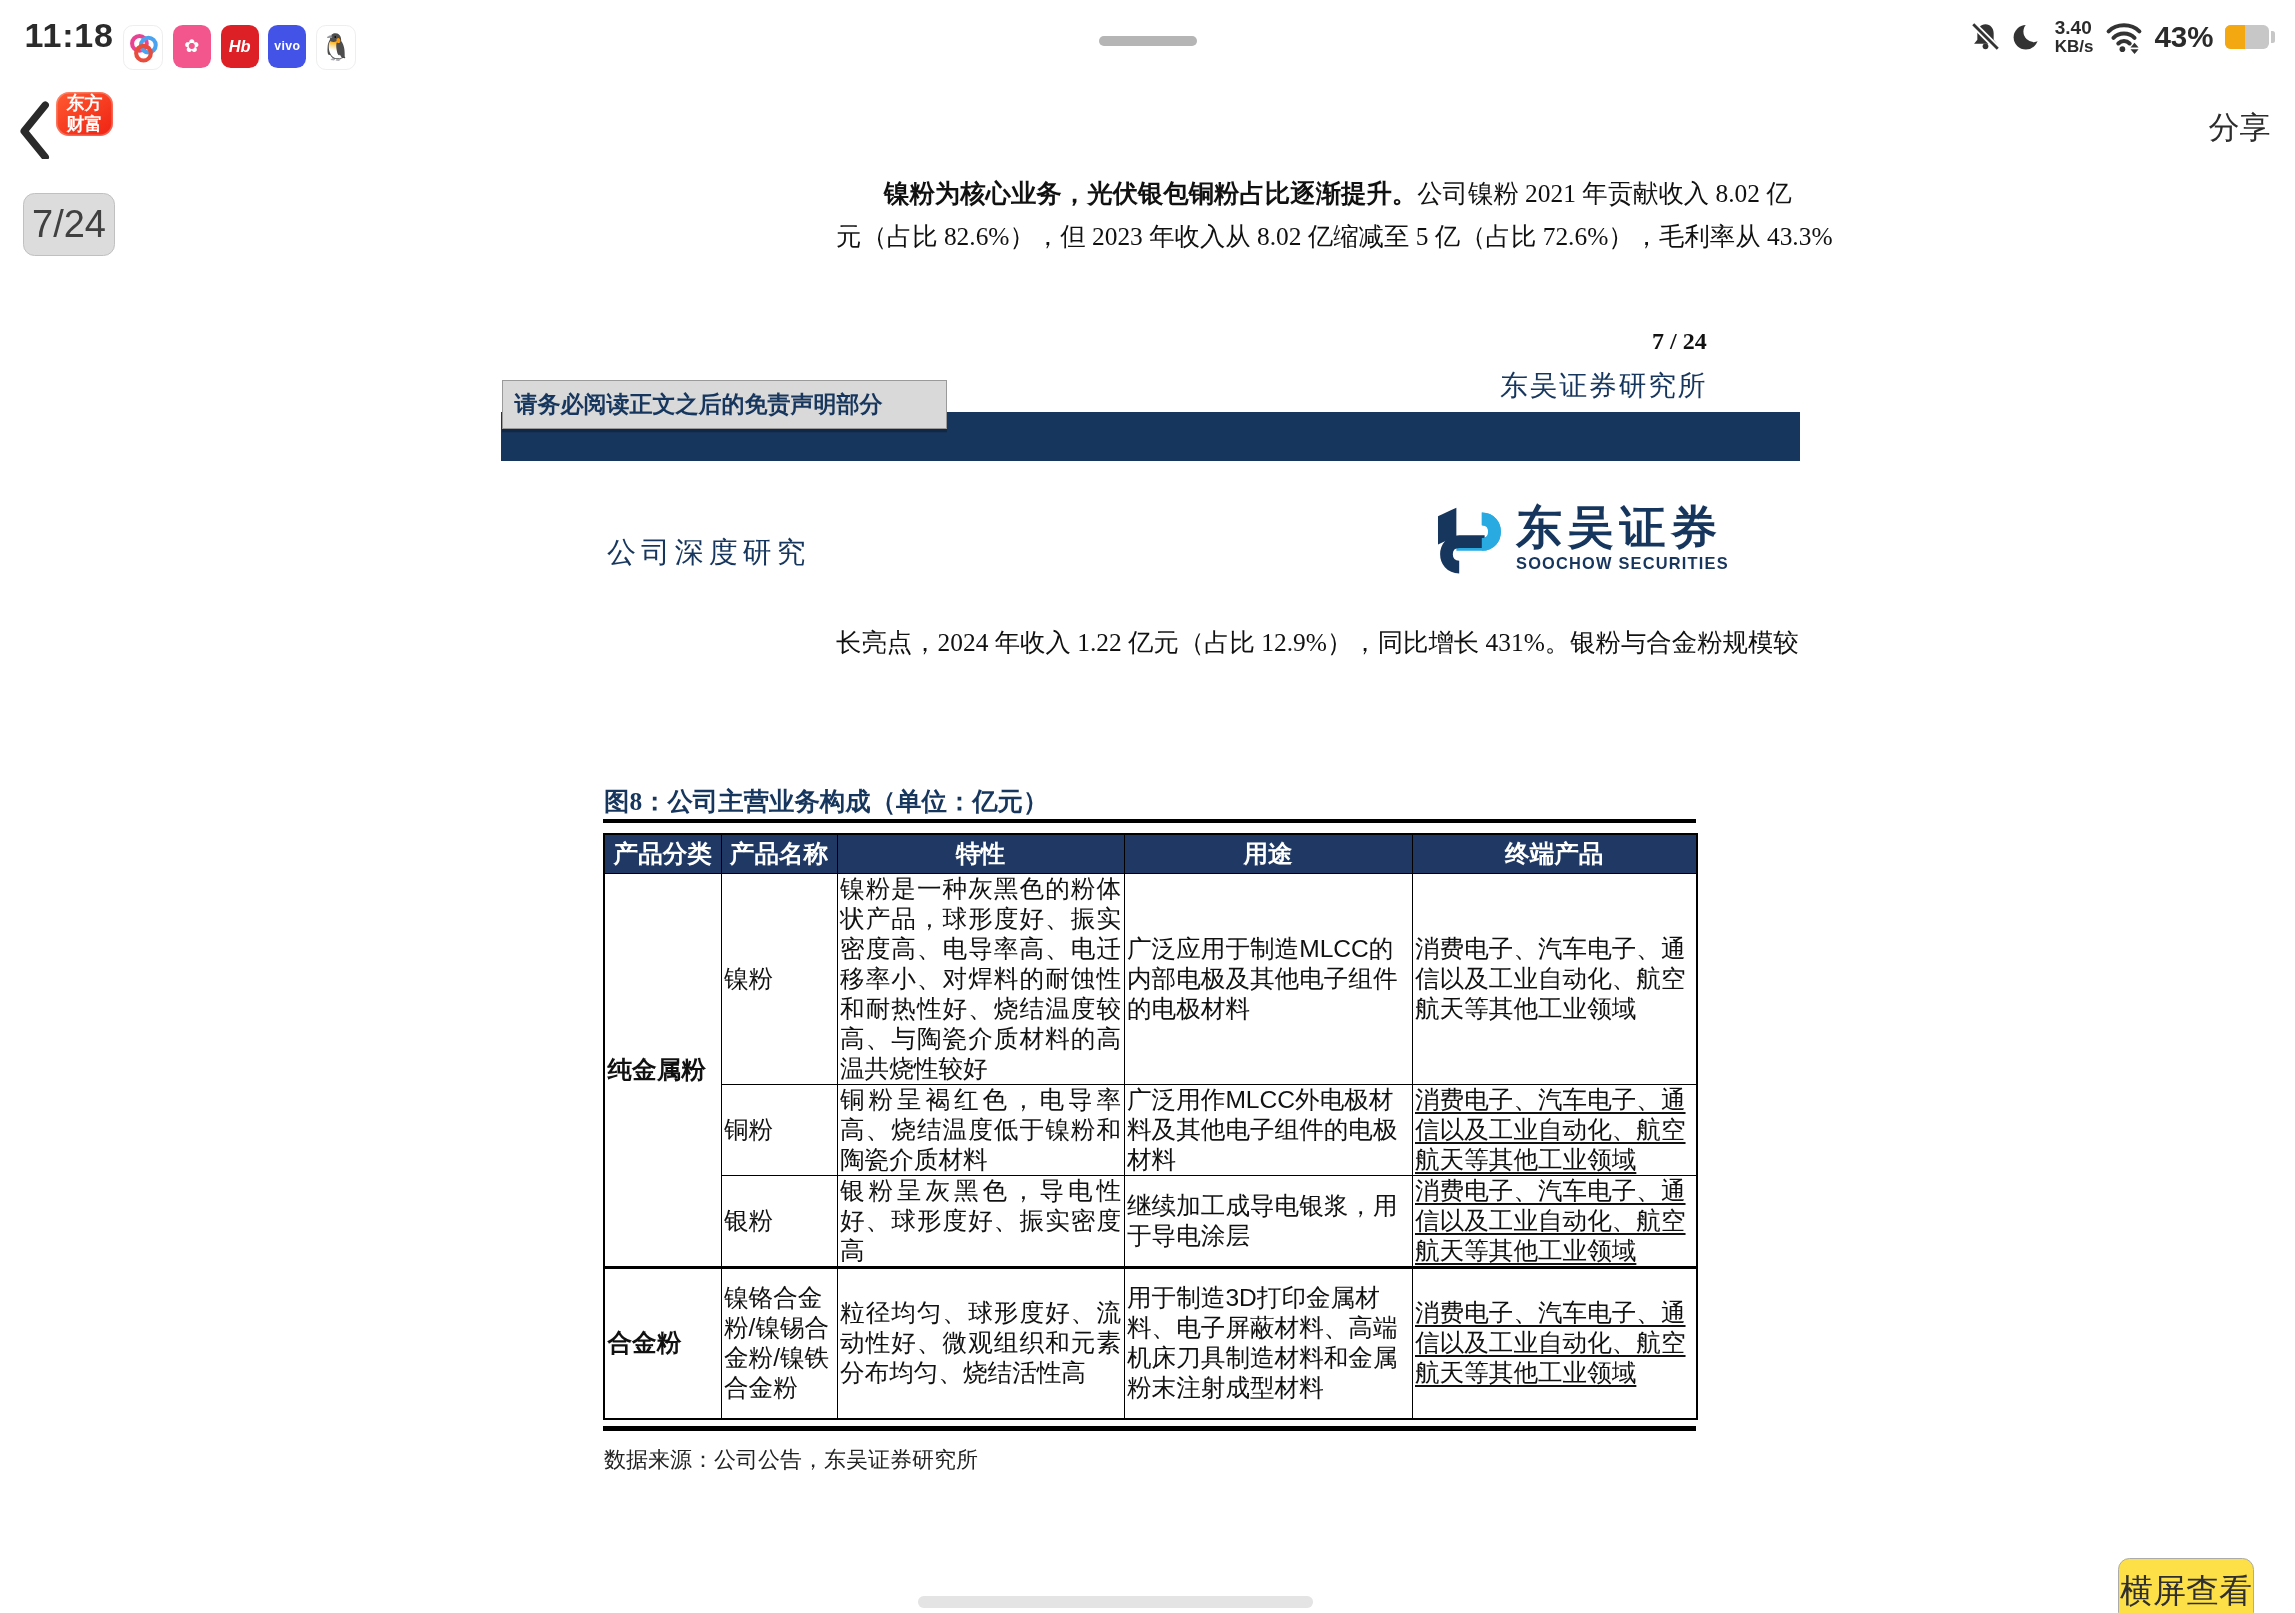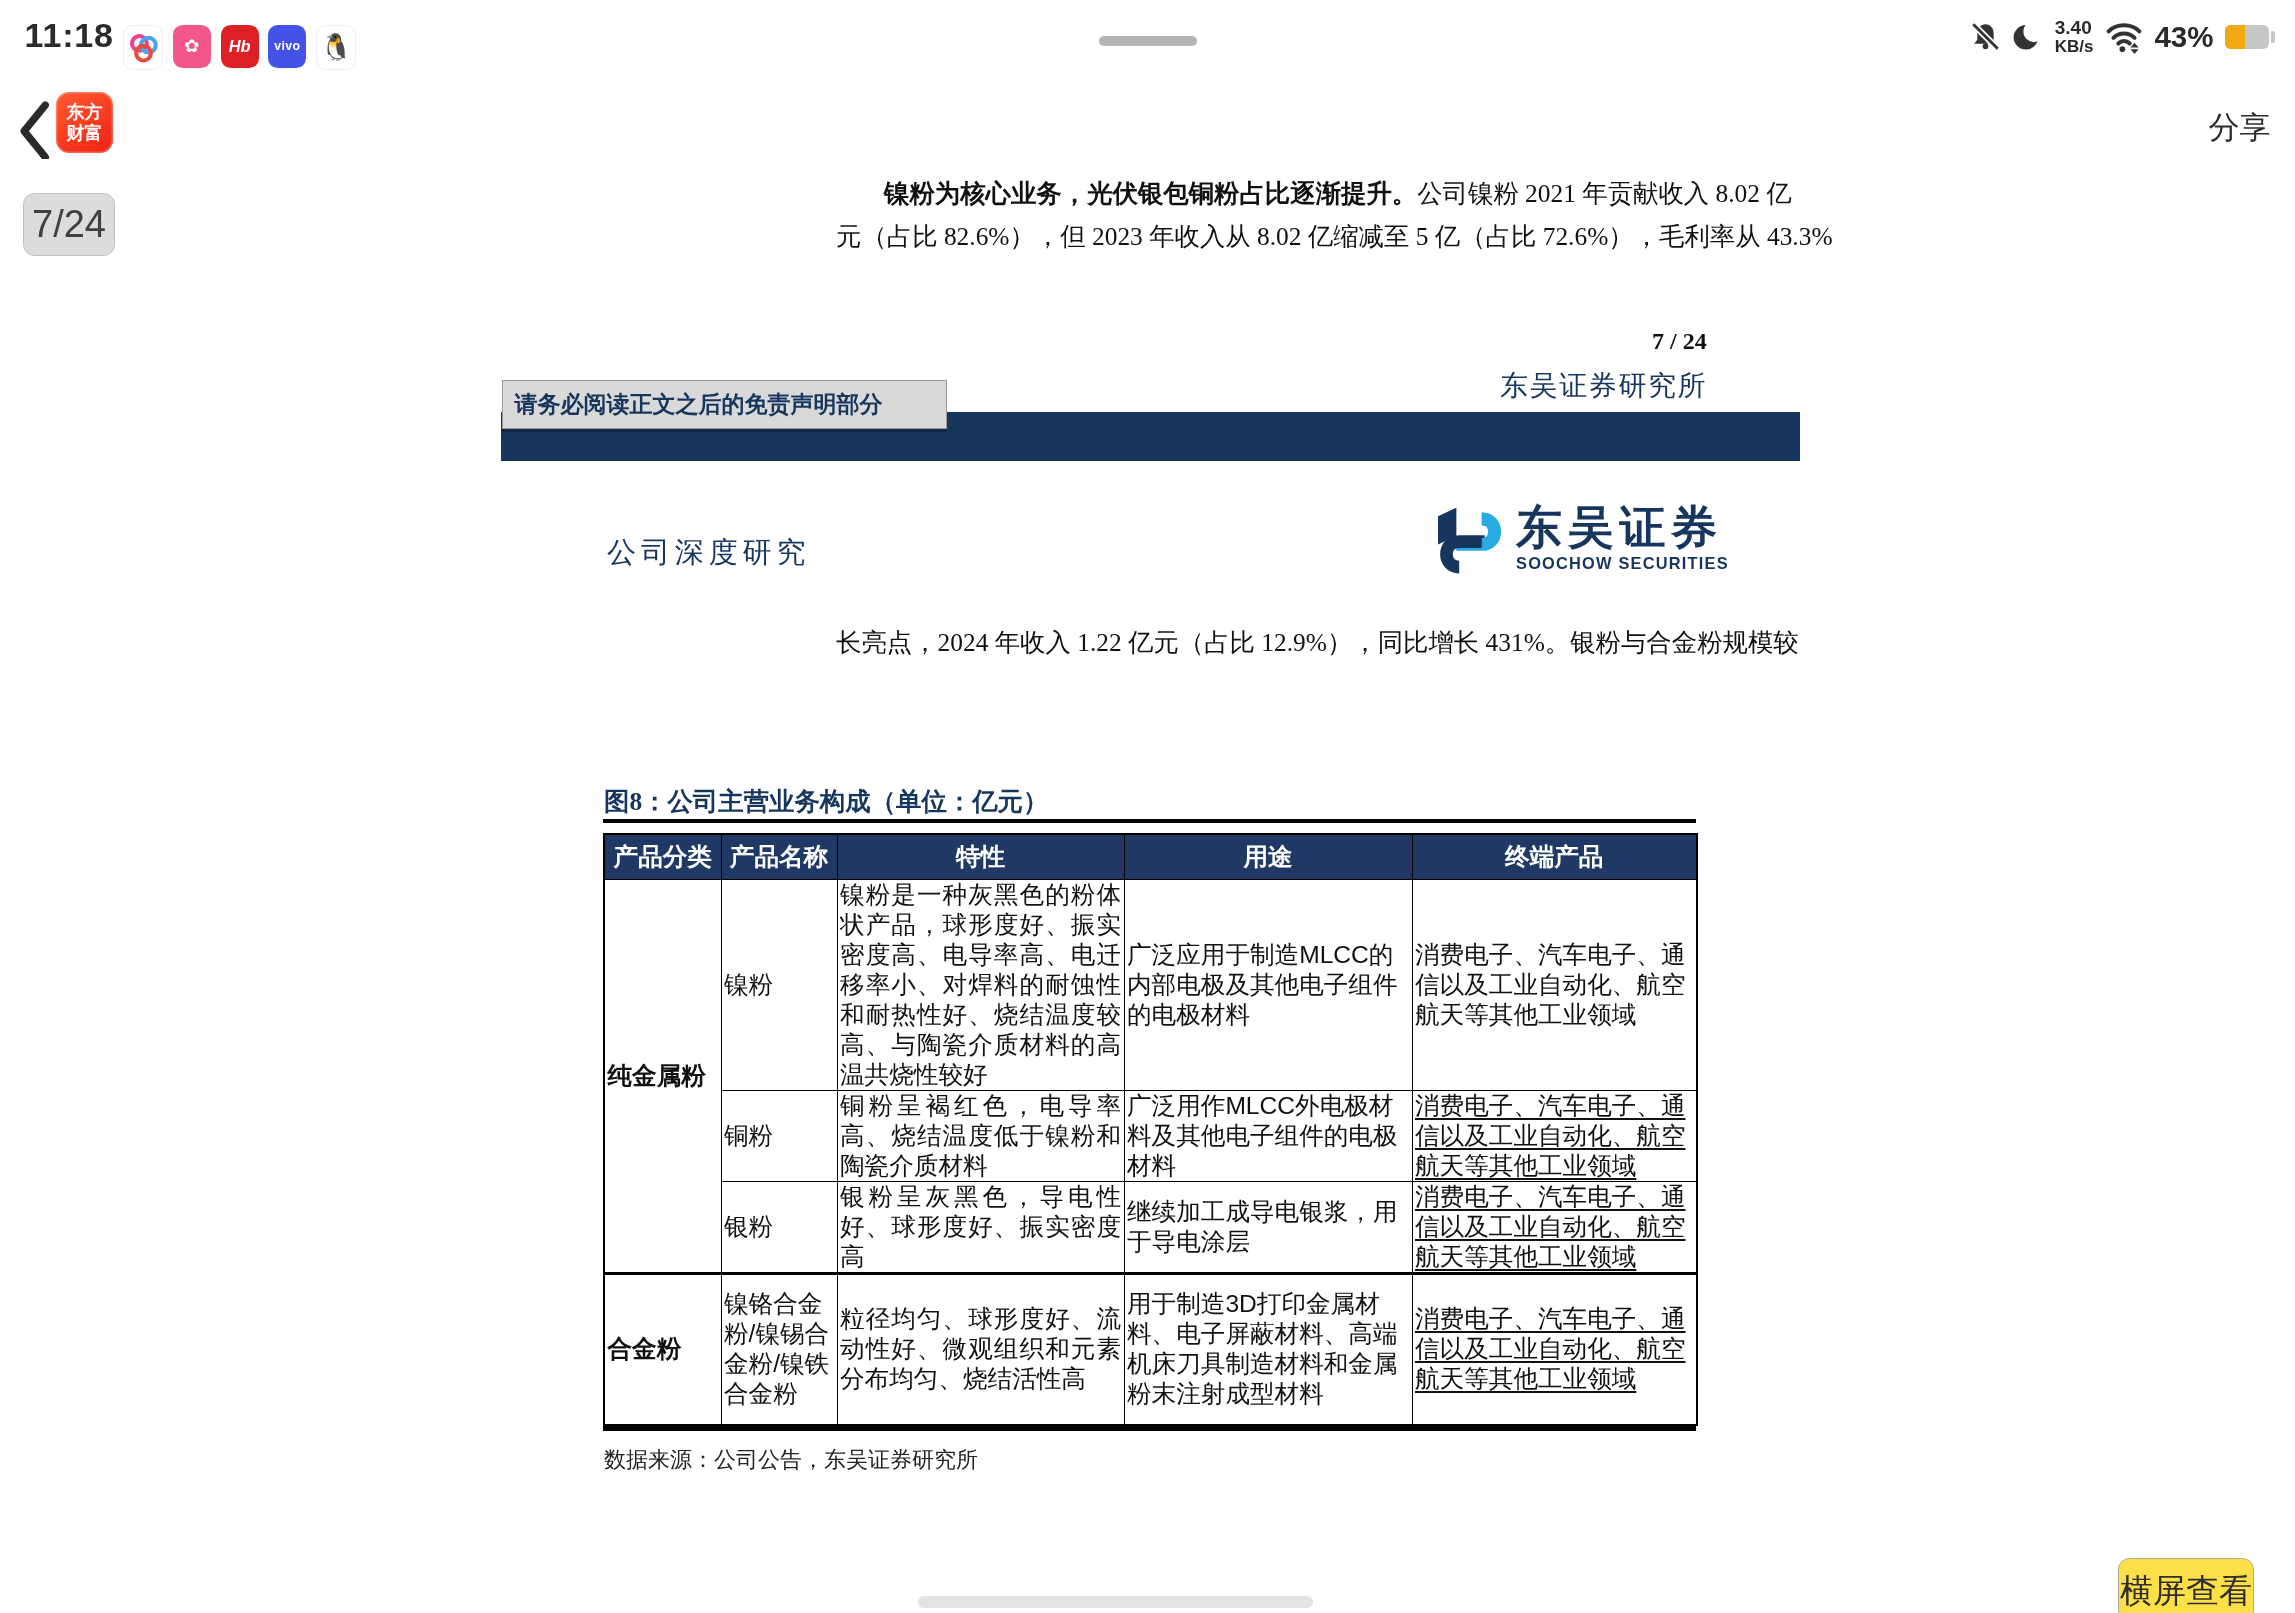--- a/index.html
+++ b/index.html
@@ -21,21 +21,21 @@
   .speed .v{font-size:19px;}
   .speed .u{font-size:17px;}
   .pct{font-size:29.5px;color:#2b2b2b;font-weight:600;}
   .battery{position:relative;width:44px;height:24.6px;background:#c7c7c7;border-radius:5.7px;}
   .battery .fill{position:absolute;left:0;top:0;bottom:0;width:45%;background:#f3a812;border-radius:5.7px 0 0 5.7px;}
   .battery .tip{position:absolute;right:-5.7px;top:6.6px;width:4.1px;height:11.5px;background:#c7c7c7;border-radius:0 2.5px 2.5px 0;}
   .handle-top{left:1099px;top:36px;width:98px;height:9.8px;border-radius:4.9px;background:#b5b5b5;}
 
   
   .back-btn{left:16.4px;top:100px;width:39px;height:59px;cursor:pointer;}
-  .em-logo{left:56px;top:92px;width:57px;height:61px;border-radius:13px;
+  .em-logo{left:56px;top:92px;width:57px;height:44px;border-radius:13px;
            background:linear-gradient(145deg,#ff5a32,#ef2212);display:flex;flex-direction:column;
            align-items:center;justify-content:center;color:#fff;font-weight:bold;font-size:18px;line-height:1.15;
            box-shadow:inset 0 0 0 1.6px rgba(255,255,255,.25);}
   .share{right:24.6px;top:107px;font-size:31px;color:#2c2c2c;cursor:pointer;}
   .page-badge{left:23px;top:193px;width:90px;height:61px;background:#dcdcdc;border:0.8px solid #c0c0c0;
               border-radius:11.5px;display:flex;align-items:center;justify-content:center;
               font-size:38px;color:#404040;}
 
   
   .doc-serif{font-family:"Liberation Serif","DejaVu Serif",serif;}
@@ -59,21 +59,21 @@
   .rule{background:#000;}
   .rule-top{left:603px;top:819px;width:1093px;height:4.1px;}
   .rule-bottom{left:603px;top:1426px;width:1093px;height:4.9px;}
   .source{left:604px;top:1445px;font-size:22px;color:#222;}
 
   
   .biz-table{left:603px;top:833px;width:1093px;border-collapse:collapse;table-layout:fixed;
              font-size:24.6px;line-height:30px;color:#111;}
   .biz-table td,.biz-table th{border:1.6px solid #000;overflow:hidden;vertical-align:middle;padding:0 2.5px;box-sizing:border-box;}
   .biz-table{border:2.5px solid #000;}
-  .biz-table th{background:#1f3864;color:#fff;font-weight:bold;height:45px;padding:0;}
+  .biz-table th{background:#1f3864;color:#fff;font-weight:bold;height:39px;padding:0;}
   .c-center{text-align:left;padding:0;}
   .c-bold{font-weight:bold;}
   .c-just{text-align:justify;margin-left:44px;}
   .u-line{text-decoration:underline;text-underline-offset:4.1px;text-decoration-thickness:1.6px;}
   .r1 td{height:210px;} .r2 td{height:90px;} .r3 td{height:92px;} .r4 td{height:152px;}
   .r4 td{border-top:3.3px solid #000;}
 
   
   .landscape-btn{left:2118px;top:1530px;width:134px;height:64px;background:#fde047;border:0.8px solid #ababab;
                  border-radius:11.5px;display:flex;align-items:center;justify-content:center;

